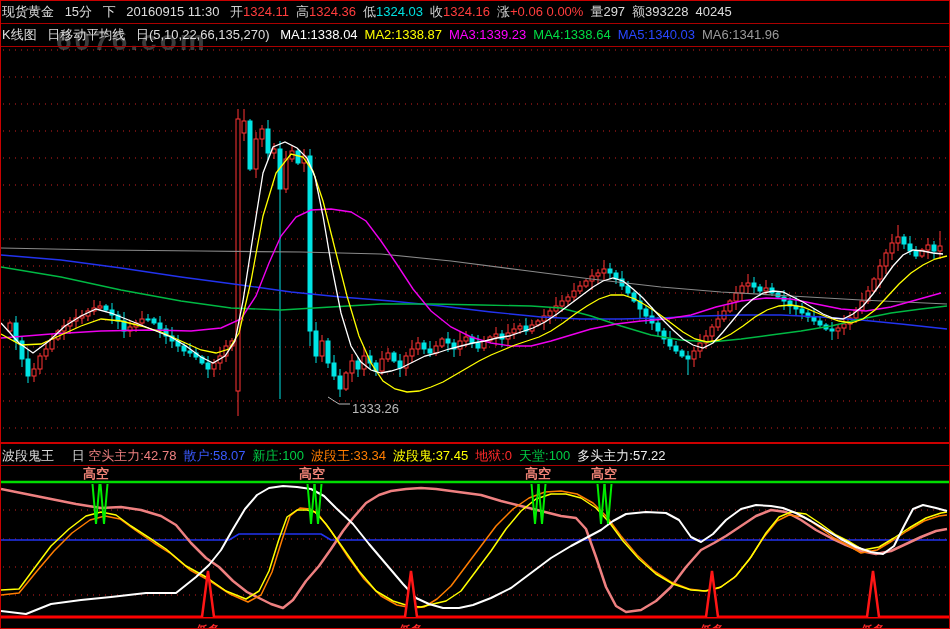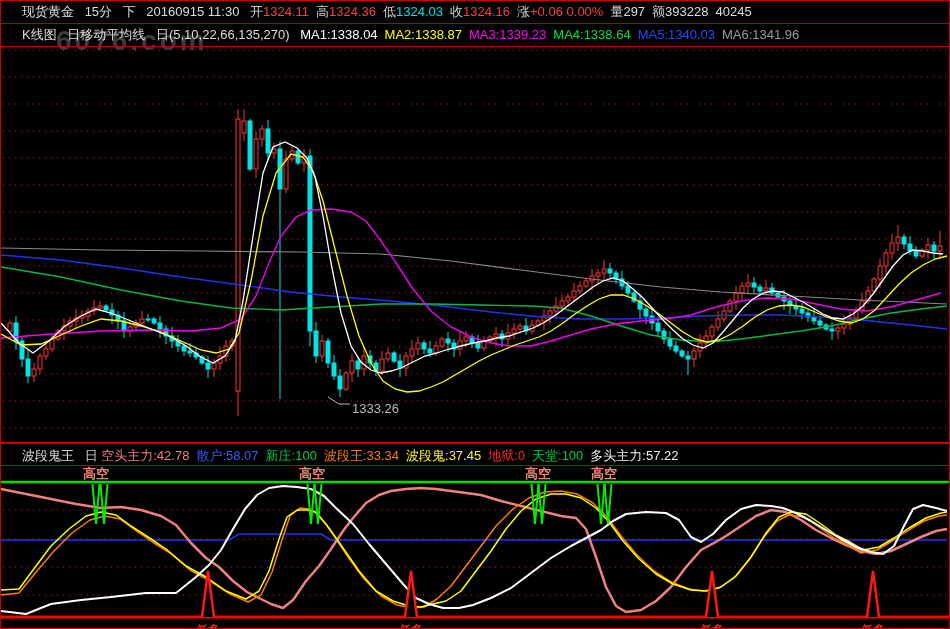--- a/index.html
+++ b/index.html
@@ -2,21 +2,21 @@
 <html><head>
 <meta charset="utf-8">
 <style>
   html,body{margin:0;padding:0;background:#111;}
   #screen{
     position:relative;width:948px;height:627px;background:#000;
     border:1px solid #c80000;overflow:hidden;
     font-family:"Liberation Sans",sans-serif;font-size:13px;color:#ddd;
   }
   .bar{position:absolute;left:0;right:0;height:21px;line-height:21px;
-       padding-left:21px;white-space:nowrap;z-index:3;}
+       padding-left:1px;white-space:nowrap;z-index:3;}
   .bar span{margin-right:7px;}
   .flab{color:#cfcfcf;margin-right:0 !important;}
   .hline{position:absolute;left:0;right:0;z-index:4;}
   #watermark{position:absolute;left:55px;top:24px;z-index:2;
     font-size:28px;font-weight:bold;letter-spacing:3px;
     color:rgba(150,150,150,0.40);}
   #chart-svg{position:absolute;left:0;top:0;z-index:1;}
   #signal-strip{position:absolute;left:0;top:620px;height:7px;right:0;
     overflow:hidden;z-index:3;}
   #signal-strip span{position:absolute;top:1px;font-size:12px;font-weight:bold;}
@@ -580,21 +580,21 @@
         <path d="M201,616 L207,570 L213,616" fill="#000" stroke="#ff1616" stroke-width="2.5"></path>
         <path d="M404,616 L410,570 L416,616" fill="#000" stroke="#ff1616" stroke-width="2.5"></path>
         <path d="M705,616 L711,570 L717,616" fill="#000" stroke="#ff1616" stroke-width="2.5"></path>
         <path d="M866,616 L872,570 L878,616" fill="#000" stroke="#ff1616" stroke-width="2.5"></path>
       </g>
     </svg>
 
   <div class="hline" style="top:441px;height:2px;background:#cc0000"></div>
 
   <div class="bar" id="indicator-bar" style="top:444px">
-    <span style="margin-right: 7px;">波段鬼王</span>
+    <span style="margin-right: 14px;">波段鬼王</span>
     <span class="flab">日</span>
     <span id="indicator-fields"><span style="color: rgb(238, 128, 128);">空头主力:42.78</span><span style="color: rgb(58, 90, 255);">散户:58.07</span><span style="color: rgb(0, 204, 68);">新庄:100</span><span style="color: rgb(255, 125, 0);">波段王:33.34</span><span style="color: rgb(255, 255, 0);">波段鬼:37.45</span><span style="color: rgb(255, 42, 42);">地狱:0</span><span style="color: rgb(0, 204, 68);">天堂:100</span><span style="color: rgb(240, 240, 240);">多头主力:57.22</span></span>
   </div>
 
   <div class="hline" style="top:464px;height:1px;background:#aa0000"></div>
 
   <div id="signal-strip">
       <span style="left: 195px; color: rgb(255, 42, 42);">低多</span>
       <span style="left: 398px; color: rgb(255, 42, 42);">低多</span>
       <span style="left: 699px; color: rgb(255, 42, 42);">低多</span>

